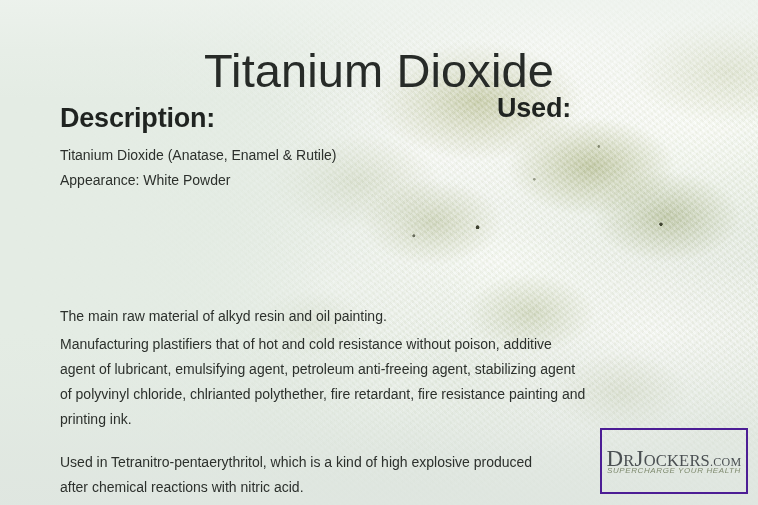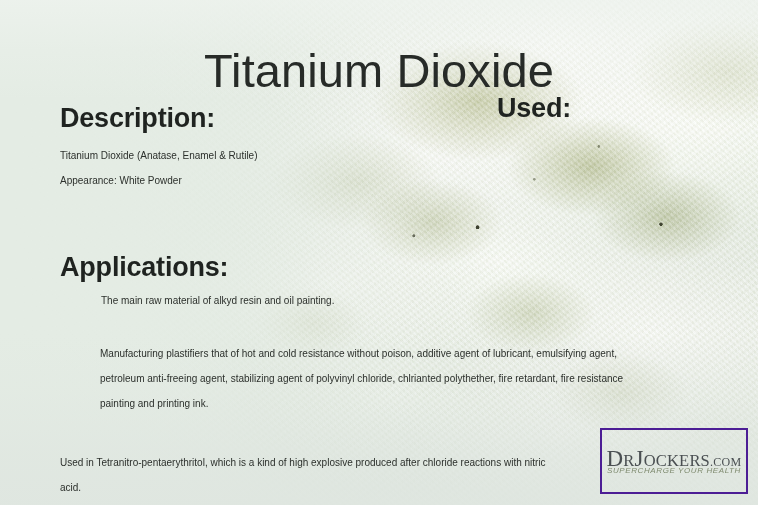--- a/index.html
+++ b/index.html
@@ -101,26 +101,26 @@
     font-size:27px;font-weight:bold;color:#1f2320;
     letter-spacing:-.2px;
     text-align:center;
   }
   .h-description{left:60px;top:103px;}
   .h-applications{left:60px;top:252px;}
   .h-usage{left:497px;top:93px;}
 
   .body-text{
     position:absolute;margin:0;
-    font-size:10px;color:#2c302c;line-height:25px;
+    font-size:14px;color:#2c302c;line-height:25px;
     white-space:pre-line;
   }
   .p-desc{left:60px;top:143px;width:400px;}
-  .p-app1{left:60px;top:288px;width:520px;margin-left:41px;}
-  .p-app2{left:60px;top:341px;width:530px;margin-left:40px;}
+  .p-app1{left:60px;top:304px;width:520px;}
+  .p-app2{left:60px;top:332px;width:530px;}
   .p-app3{left:60px;top:450px;width:500px;}
 
   .p-usage{
     position:absolute;left:435px;top:143px;width:300px;margin:0;
     font-size:13.6px;color:#2a2e2a;line-height:22.6px;
     white-space:pre-line;
   }
 
   
   .logo{
@@ -165,27 +165,26 @@
     <h1 class="page-title">Titanium Dioxide</h1>
 
     <h2 class="sec h-description">Description:</h2>
 
     <p class="body-text p-desc">Titanium Dioxide (Anatase, Enamel &amp; Rutile)
 Appearance: White Powder</p>
 
     <h2 class="sec h-usage">Used:</h2>
 
 
-    <h2 class="sec h-applications">Applications:</h2>
 
     <p class="body-text p-app1">The main raw material of alkyd resin and oil painting.</p>
 
     <p class="body-text p-app2">Manufacturing plastifiers that of hot and cold resistance without poison, additive agent of lubricant, emulsifying agent, petroleum anti-freeing agent, stabilizing agent of polyvinyl chloride, chlrianted polythether, fire retardant, fire resistance painting and printing ink.</p>
 
-    <p class="body-text p-app3">Used in Tetranitro-pentaerythritol, which is a kind of high explosive produced after chloride reactions with nitric acid.</p>
+    <p class="body-text p-app3">Used in Tetranitro-pentaerythritol, which is a kind of high explosive produced after chemical reactions with nitric acid.</p>
 
     <div class="logo">
       <div class="logo-inner">
         <div class="logo-word"><span class="cap">D</span><span class="sc">R</span><span class="cap">J</span><span class="sc">OCKERS</span><span class="dotcom">.COM</span></div>
         <div class="logo-tag">SUPERCHARGE YOUR HEALTH</div>
       </div>
     </div>
 
   </div>
 </div>

